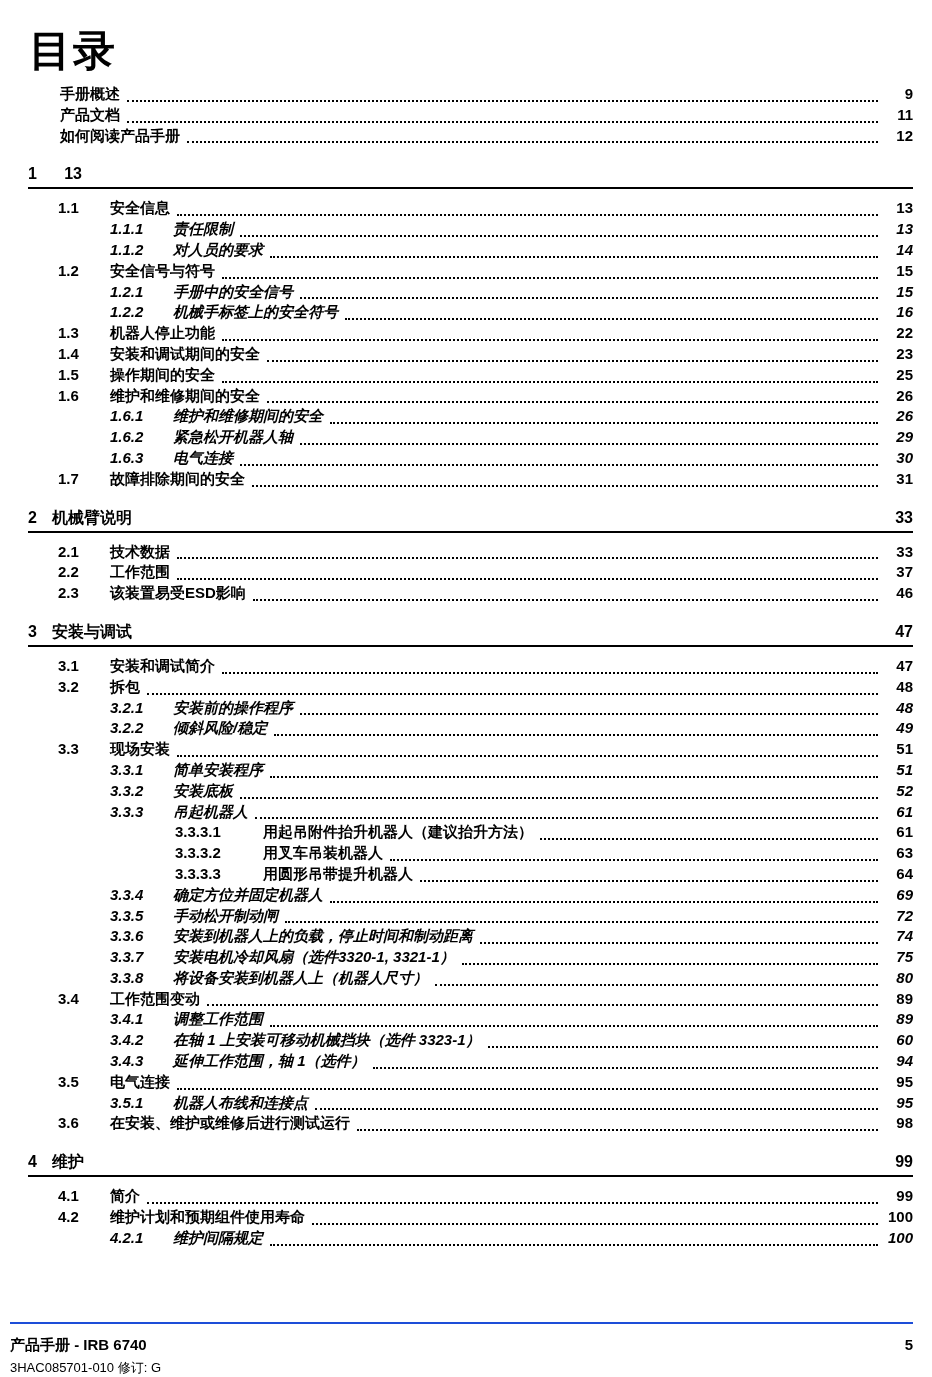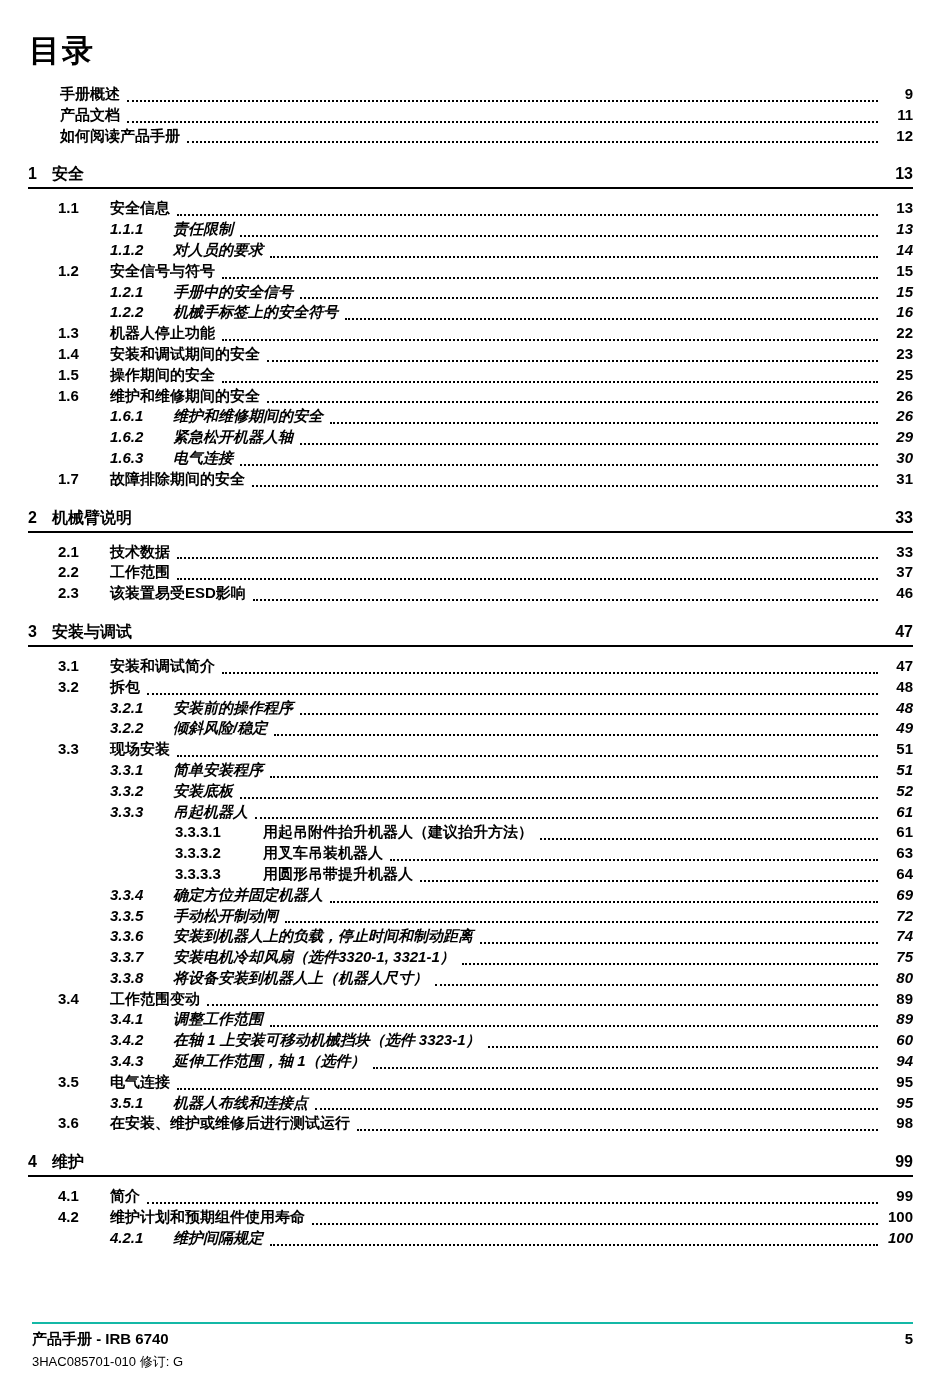--- a/index.html
+++ b/index.html
@@ -9,21 +9,21 @@
     margin:0 auto;
     background:#ffffff;
     color:#000000;
     font-family:"Liberation Sans","DejaVu Sans",sans-serif;
     overflow:hidden;
     box-sizing:border-box;
   }
   .content { padding:0 19px 0 28px; }
 
   .toc-title {
-    font-size:31px;
+    font-size:42px;
     font-weight:bold;
     letter-spacing:2px;
     margin:34px 0 17px 1px;
     line-height:33px;
   }
 
   
   .toc-row {
     display:flex;
     align-items:baseline;
@@ -62,24 +62,24 @@
     padding-bottom:3px;
   }
   .ch-head .ch-num   { flex:none; width:24px; }
   .ch-head .ch-title { flex:1 1 auto; }
   .ch-head .ch-pg    { flex:none; min-width:30px; text-align:right; }
   .entries { padding-top:9px; }
 
   
   .footer {
     position:absolute;
-    left:32px; right:19px;
+    left:10px; right:19px;
     top:1322px;
-    border-top:2px solid #14b8a6;
-    padding-top:5px;
+    border-top:2px solid #1d4ed8;
+    padding-top:11px;
   }
   .footer-row {
     display:flex;
     justify-content:space-between;
     align-items:baseline;
     font-size:15px;
     font-weight:bold;
     line-height:19px;
   }
   .footer-docid {
@@ -109,21 +109,20 @@
         <div class="toc-row front">
           <span class="t">如何阅读产品手册</span>
           <span class="leader"></span>
           <span class="pg">12</span>
         </div>
       </div>
     <div id="chapters">
         <section class="chapter">
           <div class="ch-head">
             <span class="ch-num">1</span>
-            <span class="ch-title">安全</span>
             <span class="ch-pg">13</span>
           </div>
           <div class="entries">
             <div class="toc-row lv2">
               <span class="num">1.1</span>
               <span class="t">安全信息</span>
               <span class="leader"></span>
               <span class="pg">13</span>
             </div>
             <div class="toc-row lv3">

